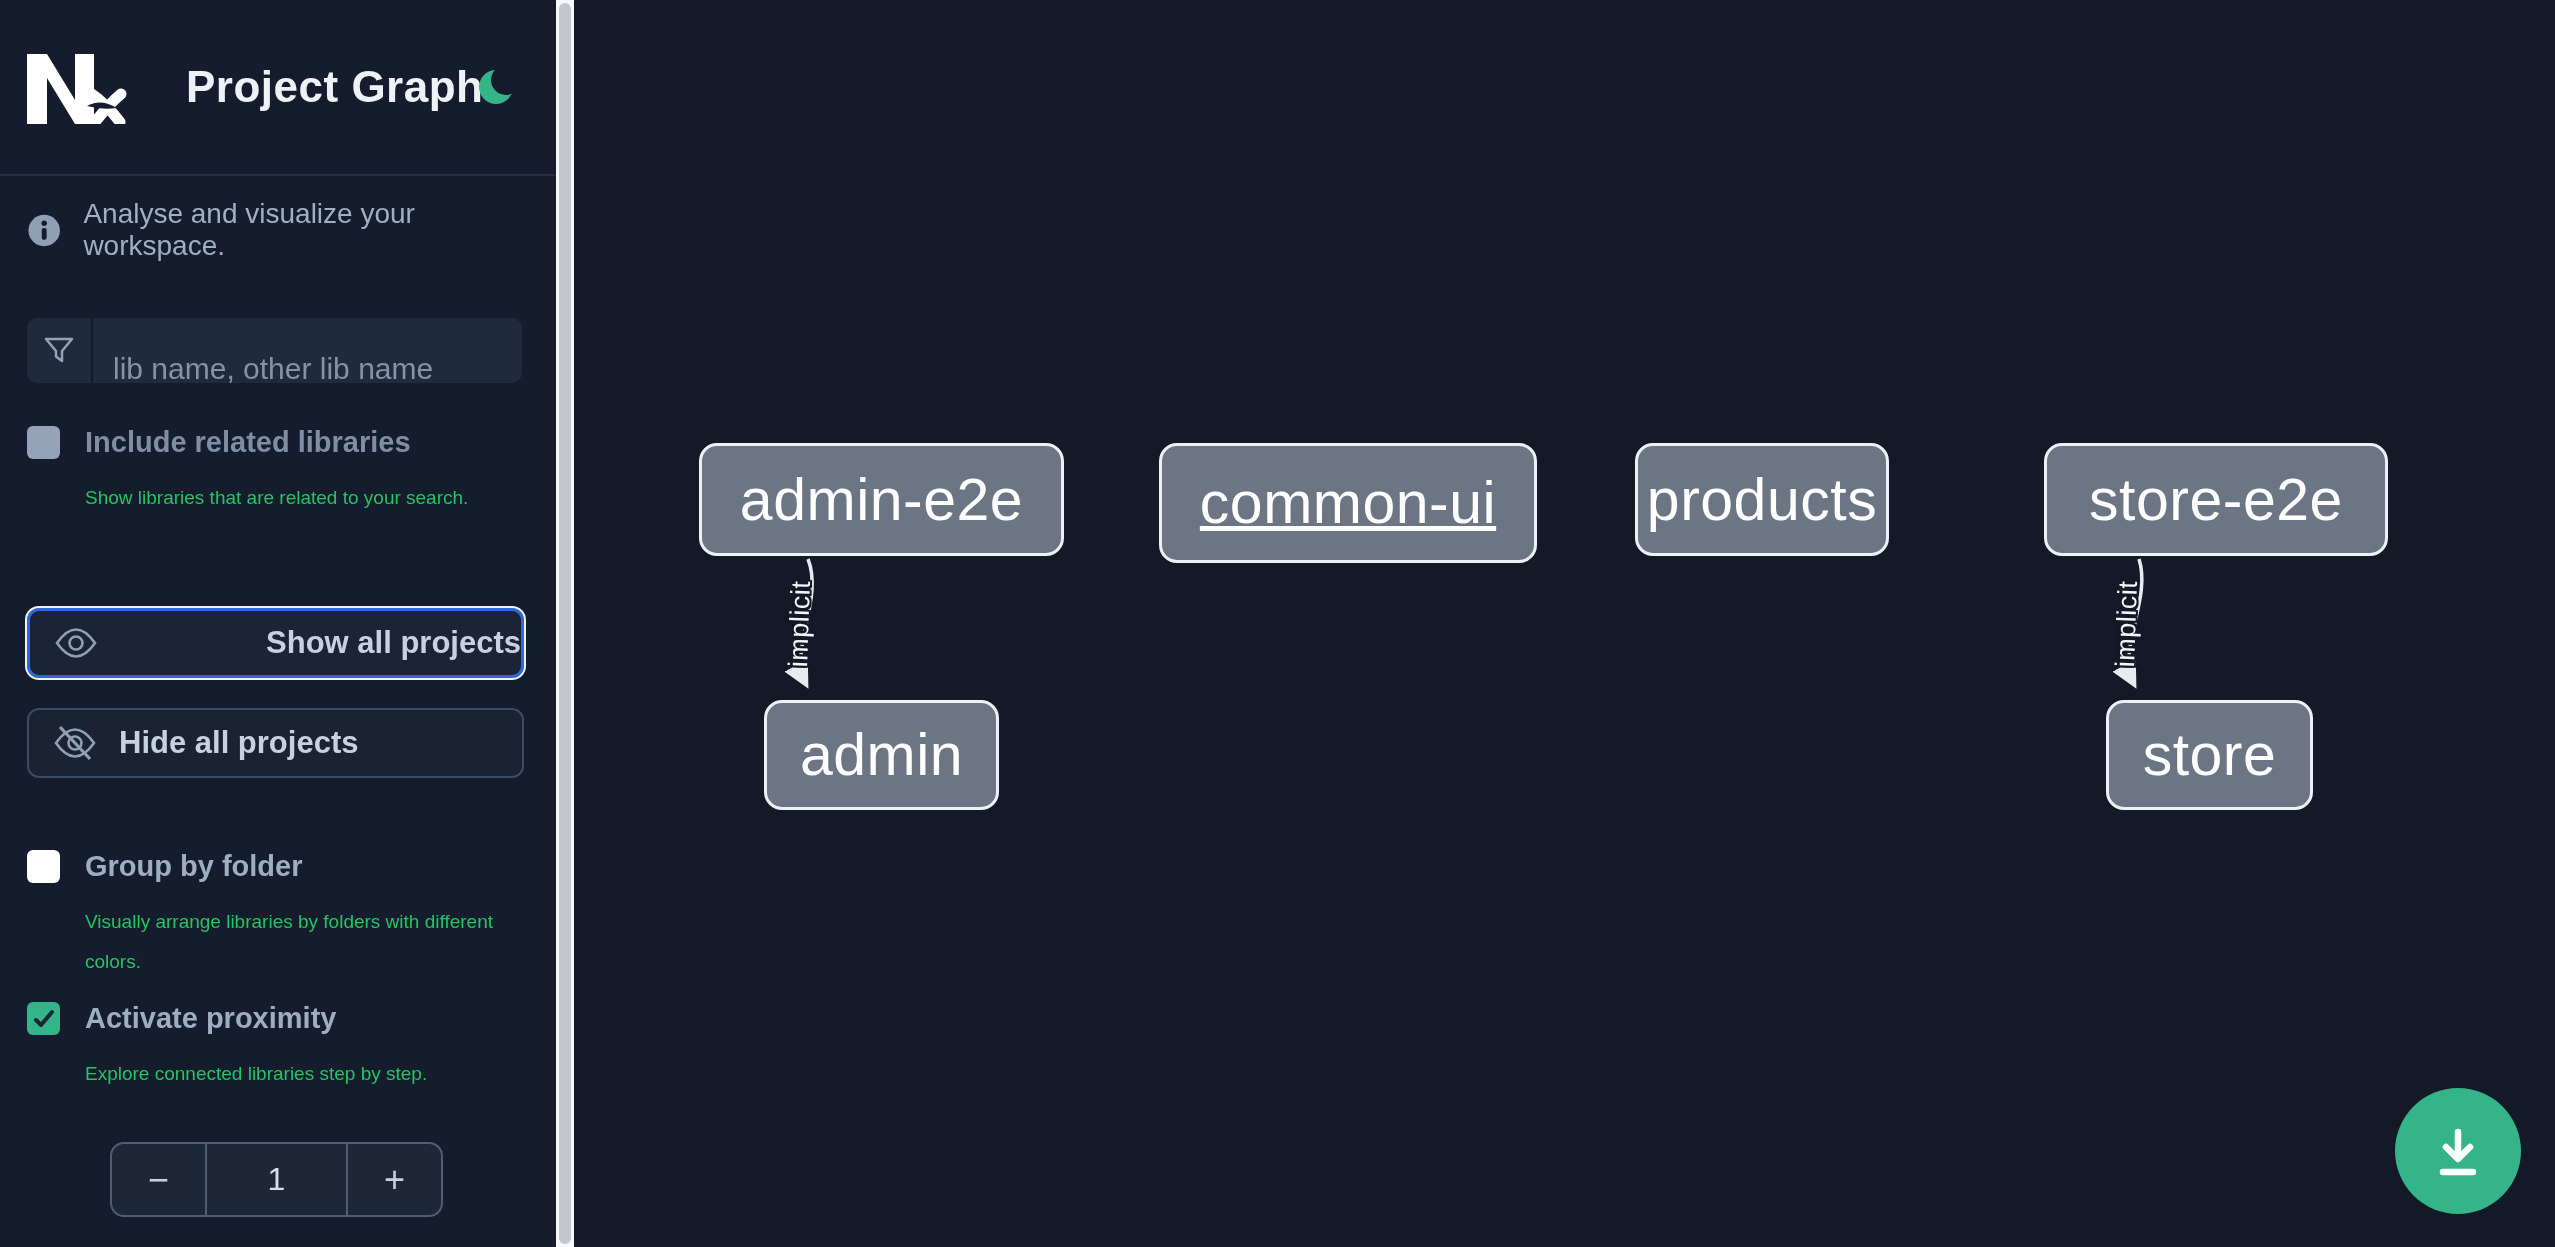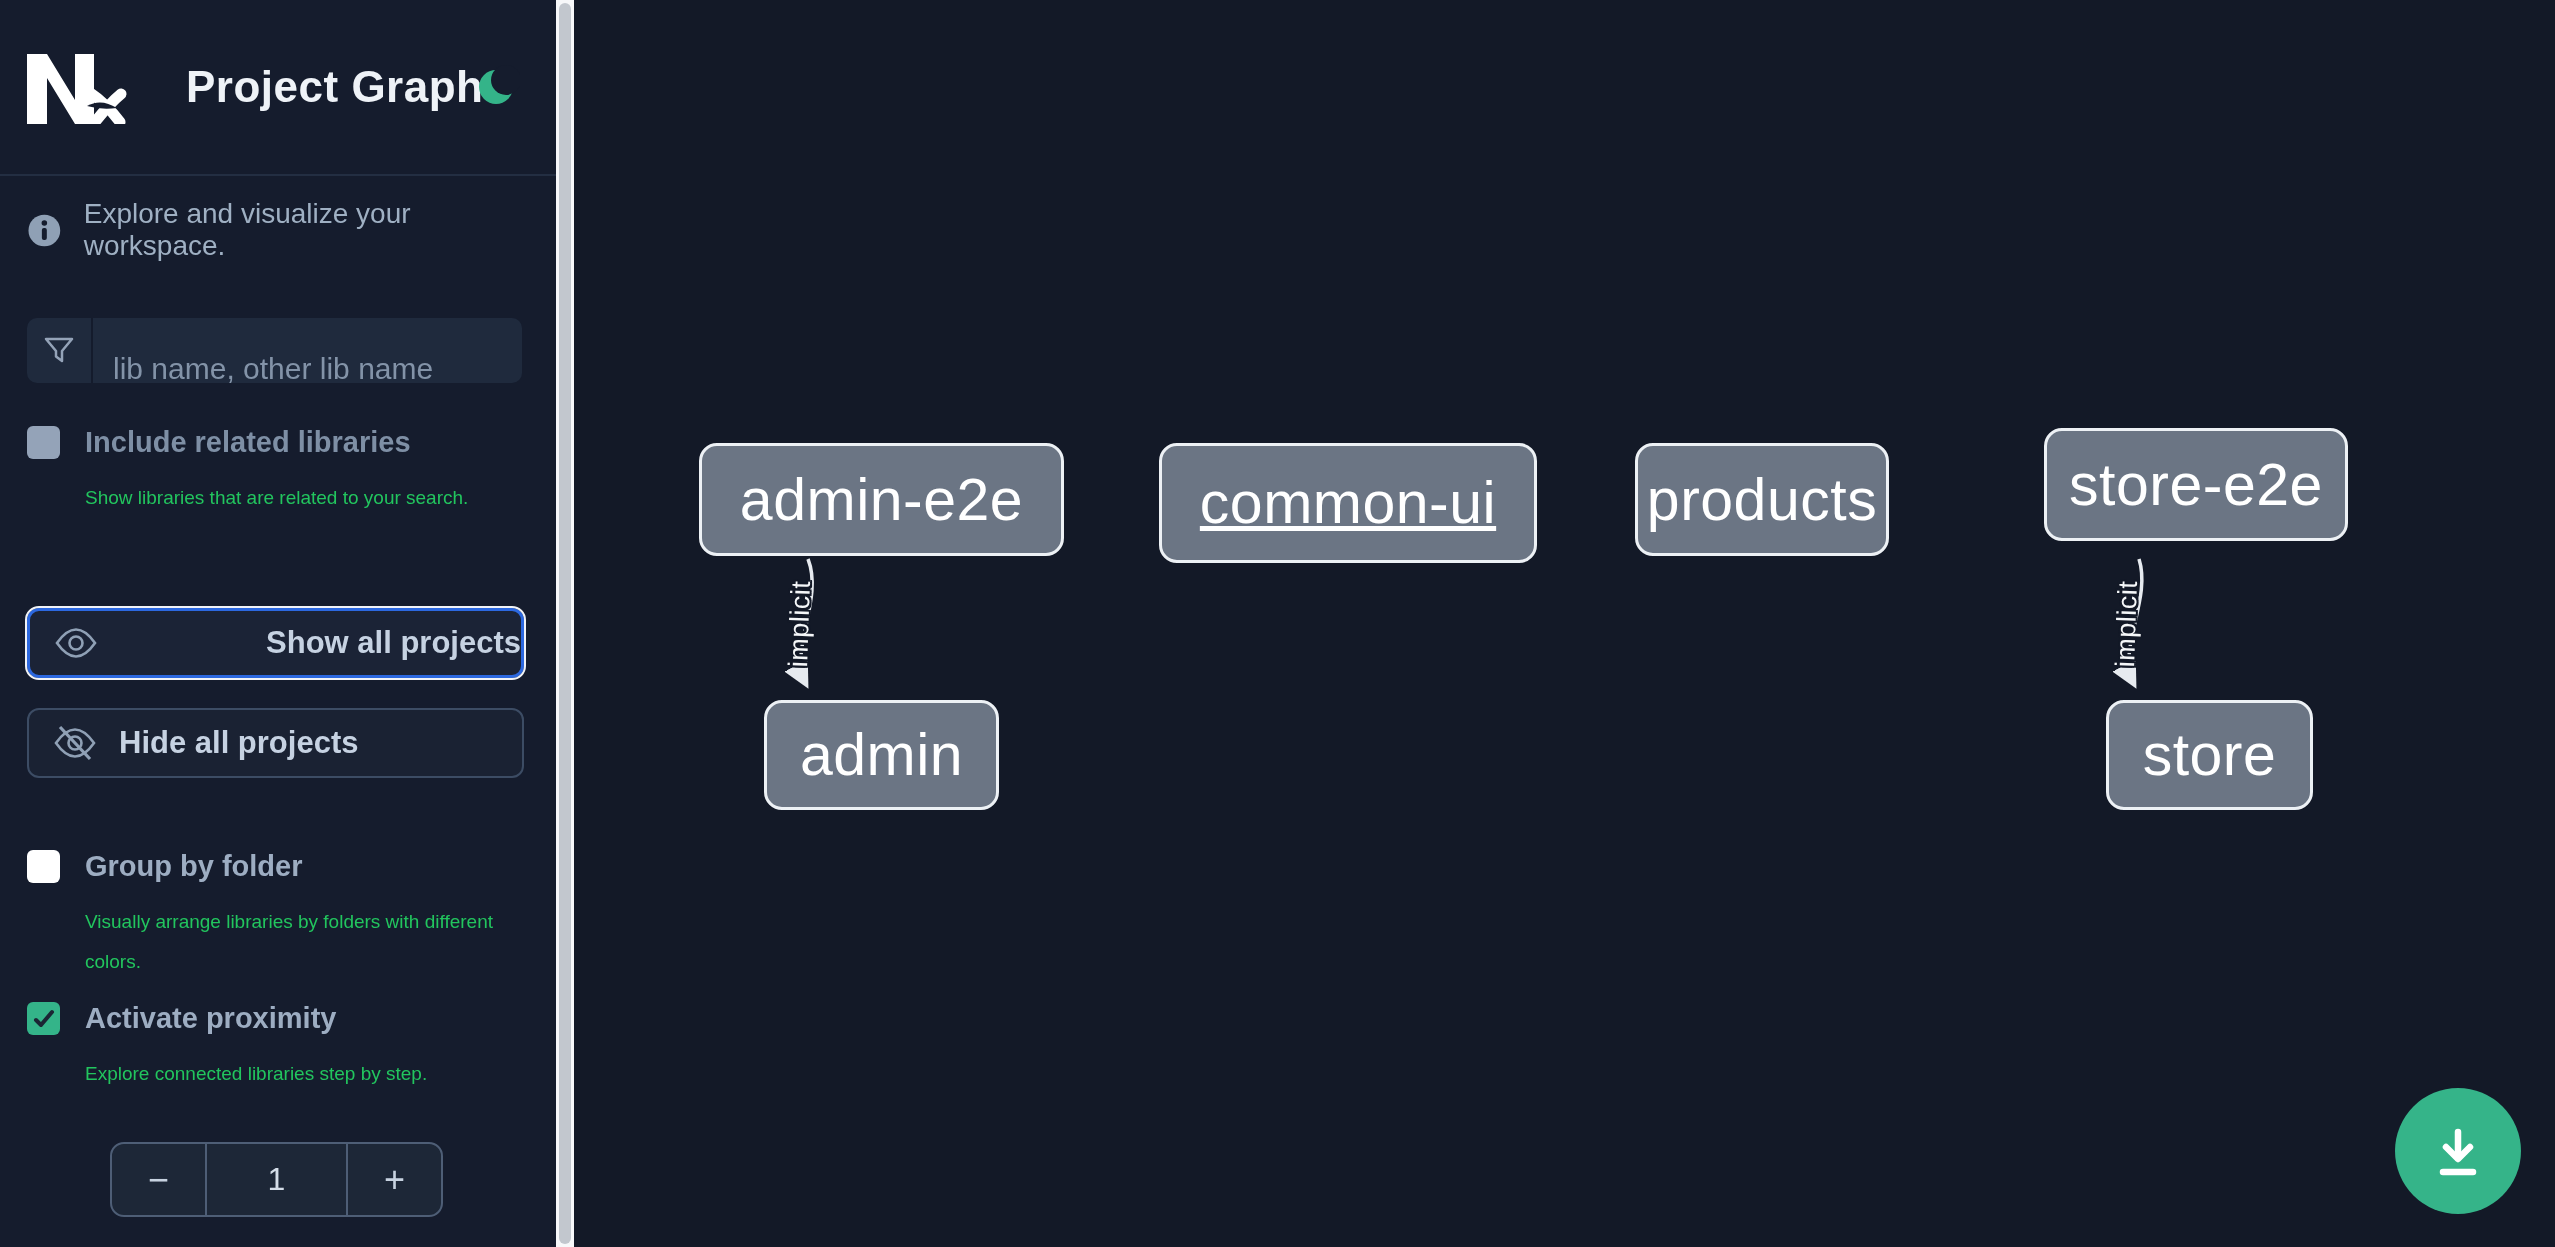--- a/index.html
+++ b/index.html
@@ -123,21 +123,21 @@
       </svg>
     </button>
   </div>
 
   <div class="intro-row">
     <svg width="35" height="35" viewBox="0 0 35 35">
       <circle cx="17.5" cy="17.5" r="16" fill="#8fa0b5"></circle>
       <circle cx="17.5" cy="10" r="2.8" fill="#151c2d"></circle>
       <rect x="15" y="15" width="5" height="12" rx="2" fill="#151c2d"></rect>
     </svg>
-    <p class="intro-text">Explore and visualize your workspace.</p>
+    <p class="intro-text">Analyse and visualize your workspace.</p>
   </div>
 
   <div class="search-box">
     <span class="search-icon-cell">
       <svg width="34" height="34" viewBox="0 0 34 34" fill="none" stroke="#94a3b8" stroke-width="2.5" stroke-linejoin="round">
         <path d="M4 5 h26 l-10 12 v10 l-6 -4.5 v-5.5 z"></path>
       </svg>
     </span>
     <input class="search-input" type="text" placeholder="lib name, other lib name" style="">
   </div>
@@ -201,21 +201,21 @@
       <path d="M0,0 L10,5 L0,10 z" fill="#e7ebf0"></path>
     </marker>
   </defs>
   <path d="M 808 559 C 824 600 788 650 806 684" fill="none" stroke="#e7ebf0" stroke-width="3.5" marker-end="url(#arrow)"></path>
   <path d="M 2139 559 C 2152 600 2116 650 2134 684" fill="none" stroke="#e7ebf0" stroke-width="3.5" marker-end="url(#arrow)"></path>
 </svg>
 
 <div class="node" style="left:663px; top:443px; width:365px; height:113px;">admin-e2e</div>
 <div class="node" style="left:1123px; top:443px; width:378px; height:120px;text-decoration:underline;">common-ui</div>
 <div class="node" style="left:1599px; top:443px; width:254px; height:113px;">products</div>
-<div class="node" style="left:2008px; top:428px; width:304px; height:113px;">store-e2e</div>
+<div class="node" style="left:2008px; top:443px; width:344px; height:113px;">store-e2e</div>
 <div class="node" style="left:728px; top:700px; width:235px; height:110px;">admin</div>
 <div class="node" style="left:2070px; top:700px; width:207px; height:110px;text-align:right;">store</div>
 
 <div class="edge-label" style="left:800px; top:624px;">implicit</div>
 <div class="edge-label" style="left:2127px; top:624px;">implicit</div>
 
 <button class="fab">
   <svg width="58" height="58" viewBox="0 0 58 58" fill="none" stroke="#ffffff" stroke-width="6.5" stroke-linecap="round" stroke-linejoin="round">
     <path d="M29 10 V36"></path>
     <path d="M17 25 L29 37 L41 25"></path>

